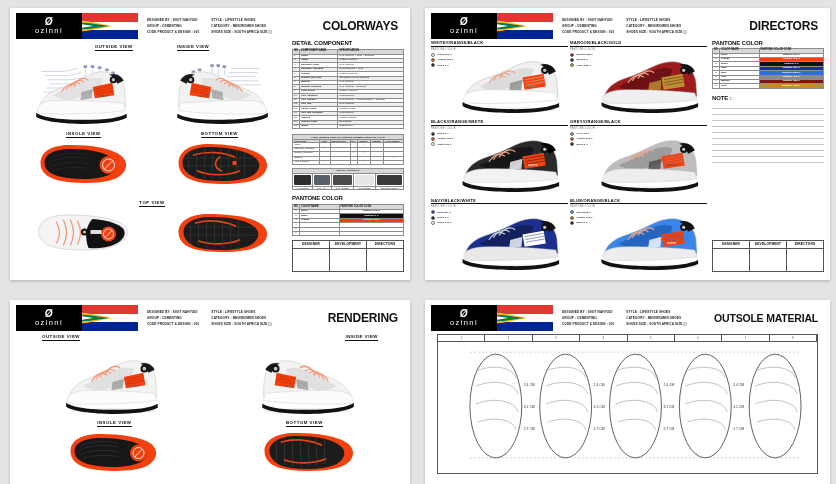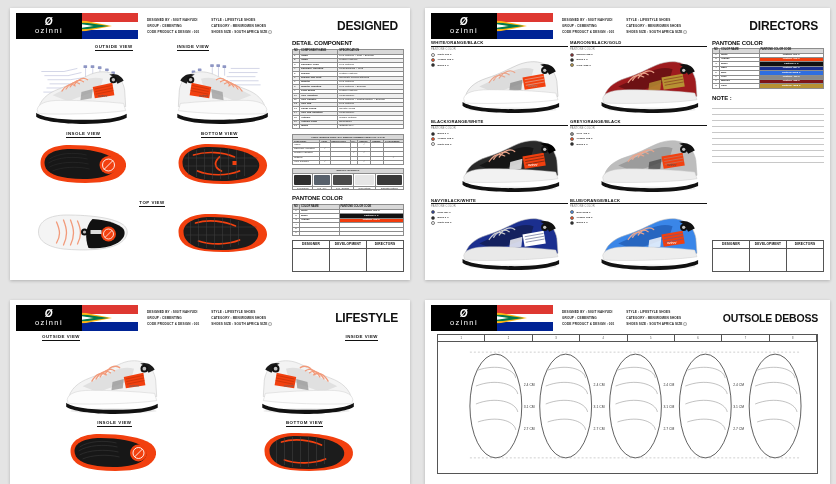--- a/index.html
+++ b/index.html
@@ -102,21 +102,21 @@
           <div class="meta-line">DESIGNED BY : SIGIT NAHYUDI</div>
           <div class="meta-line">GROUP : CEMENTING</div>
           <div class="meta-line">CODE PRODUCT &amp; DESIGN : 001</div>
         </div>
         <div class="meta-col">
           <div class="meta-line">STYLE : LIFESTYLE SHOES</div>
           <div class="meta-line">CATEGORY : MEN/WOMEN SHOES</div>
           <div class="meta-line">SHOES SIZE : SOUTH AFRICA SIZE (  )</div>
         </div>
       </div>
-      <div class="sheet-title">DESIGNED</div>
+      <div class="sheet-title">COLORWAYS</div>
     </div>
 
     <div style="display:flex; padding:2px 6px 4px 6px; gap:4px; height:238px;">
       <div style="flex:1; position:relative;">
 
         <div style="display:flex; justify-content:center; gap:44px; padding-top:4px;">
           <span class="view-label">OUTSIDE VIEW</span>
           <span class="view-label">INSIDE VIEW</span>
         </div>
 
@@ -960,21 +960,21 @@
           <div class="meta-line">DESIGNED BY : SIGIT NAHYUDI</div>
           <div class="meta-line">GROUP : CEMENTING</div>
           <div class="meta-line">CODE PRODUCT &amp; DESIGN : 001</div>
         </div>
         <div class="meta-col">
           <div class="meta-line">STYLE : LIFESTYLE SHOES</div>
           <div class="meta-line">CATEGORY : MEN/WOMEN SHOES</div>
           <div class="meta-line">SHOES SIZE : SOUTH AFRICA SIZE (  )</div>
         </div>
       </div>
-      <div class="sheet-title">LIFESTYLE</div>
+      <div class="sheet-title">RENDERING</div>
     </div>
 
     <div style="padding:4px 10px;">
       <div style="display:flex; justify-content:space-between; padding:0 22px;">
         <span class="view-label">OUTSIDE VIEW</span>
         <span class="view-label">INSIDE VIEW</span>
       </div>
       <div style="display:flex; gap:6px; margin-top:2px;">
         <div class="shoe" style="width:50%; height:72px;">
           <svg viewBox="0 0 200 140">
@@ -1093,21 +1093,21 @@
           <div class="meta-line">DESIGNED BY : SIGIT NAHYUDI</div>
           <div class="meta-line">GROUP : CEMENTING</div>
           <div class="meta-line">CODE PRODUCT &amp; DESIGN : 001</div>
         </div>
         <div class="meta-col">
           <div class="meta-line">STYLE : LIFESTYLE SHOES</div>
           <div class="meta-line">CATEGORY : MEN/WOMEN SHOES</div>
           <div class="meta-line">SHOES SIZE : SOUTH AFRICA SIZE (  )</div>
         </div>
       </div>
-      <div class="sheet-title sm">OUTSOLE DEBOSS</div>
+      <div class="sheet-title sm">OUTSOLE MATERIAL</div>
     </div>
 
     <div style="padding:4px 12px;">
       <div style="border:.7px solid #555; position:relative; height:140px;">
         <div id="ruler" style="display:flex; border-bottom:.7px solid #555; height:7px;">
             <div style="flex: 1 1 0%; border-right: 0.6px solid rgb(85, 85, 85); font-size: 2.6px; text-align: center; color: rgb(68, 68, 68); line-height: 7px;">1</div>
             <div style="flex: 1 1 0%; border-right: 0.6px solid rgb(85, 85, 85); font-size: 2.6px; text-align: center; color: rgb(68, 68, 68); line-height: 7px;">2</div>
             <div style="flex: 1 1 0%; border-right: 0.6px solid rgb(85, 85, 85); font-size: 2.6px; text-align: center; color: rgb(68, 68, 68); line-height: 7px;">3</div>
             <div style="flex: 1 1 0%; border-right: 0.6px solid rgb(85, 85, 85); font-size: 2.6px; text-align: center; color: rgb(68, 68, 68); line-height: 7px;">4</div>
             <div style="flex: 1 1 0%; border-right: 0.6px solid rgb(85, 85, 85); font-size: 2.6px; text-align: center; color: rgb(68, 68, 68); line-height: 7px;">5</div>

